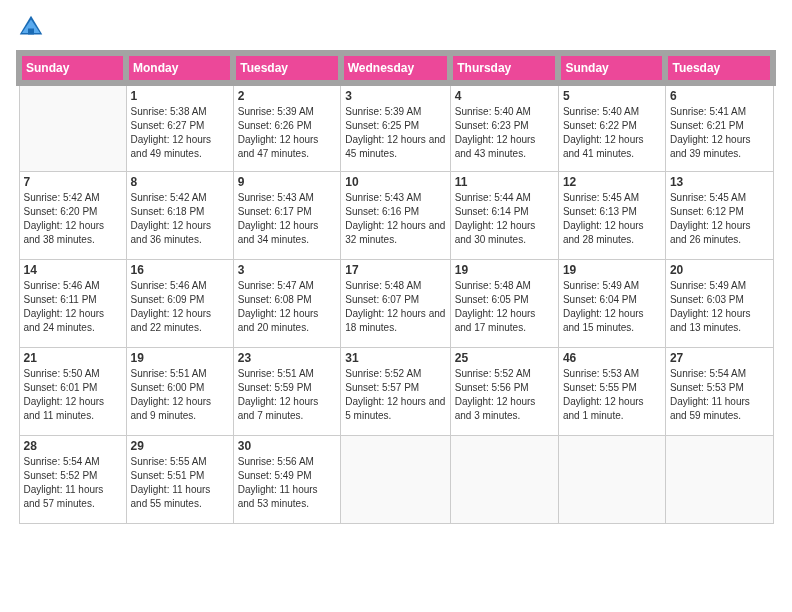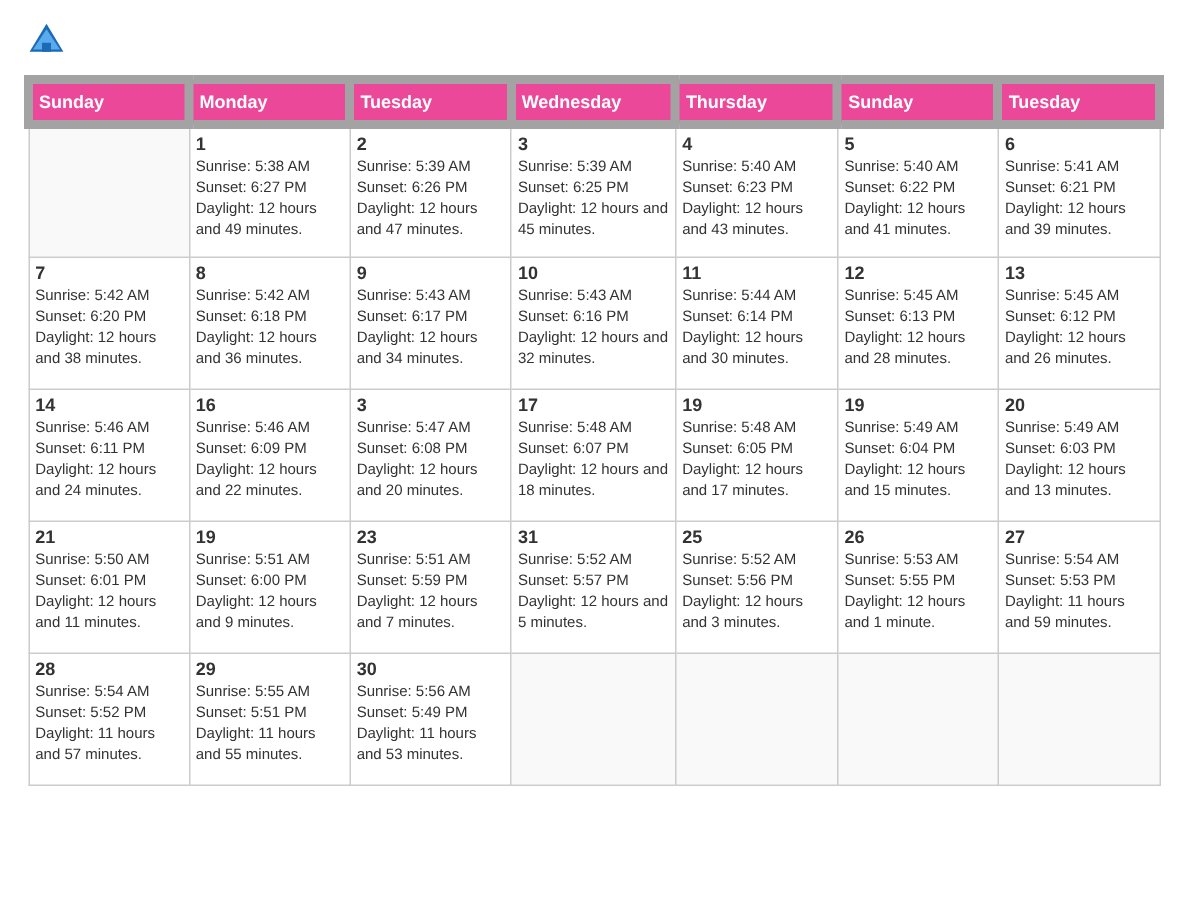--- a/index.html
+++ b/index.html
@@ -232,21 +232,21 @@
           </td>
           <td>
             <span class="date-num">31</span>
             <div class="cell-info">Sunrise: 5:52 AM<br>Sunset: 5:57 PM<br>Daylight: 12 hours and 5 minutes.</div>
           </td>
           <td>
             <span class="date-num">25</span>
             <div class="cell-info">Sunrise: 5:52 AM<br>Sunset: 5:56 PM<br>Daylight: 12 hours and 3 minutes.</div>
           </td>
           <td>
-            <span class="date-num">26</span>
+            <span class="date-num">46</span>
             <div class="cell-info">Sunrise: 5:53 AM<br>Sunset: 5:55 PM<br>Daylight: 12 hours and 1 minute.</div>
           </td>
           <td>
             <span class="date-num">27</span>
             <div class="cell-info">Sunrise: 5:54 AM<br>Sunset: 5:53 PM<br>Daylight: 11 hours and 59 minutes.</div>
           </td>
         </tr>
         <tr>
           <td>
             <span class="date-num">28</span>

